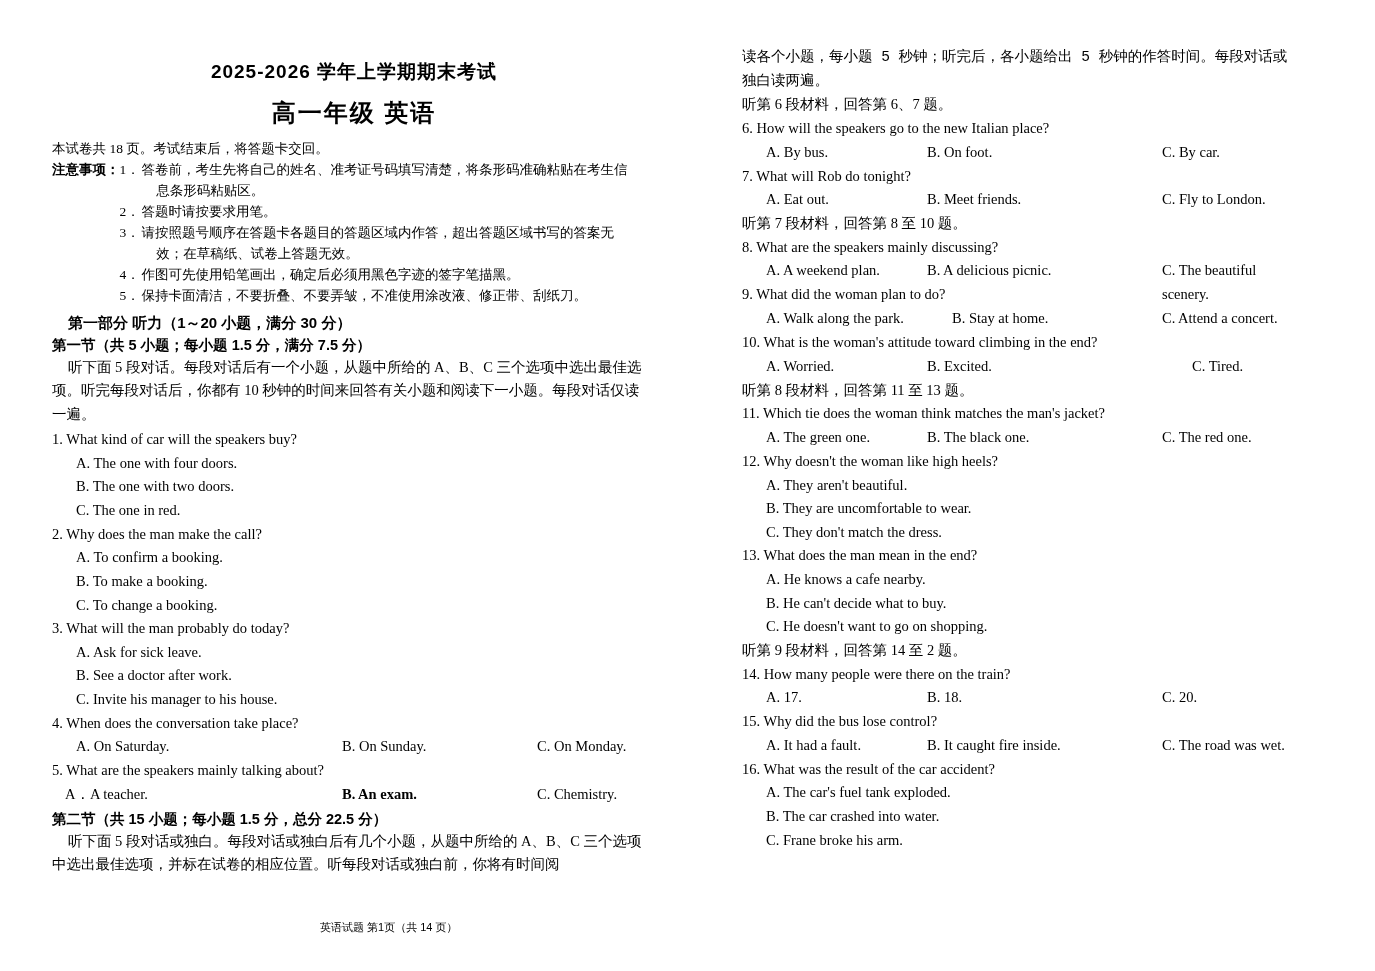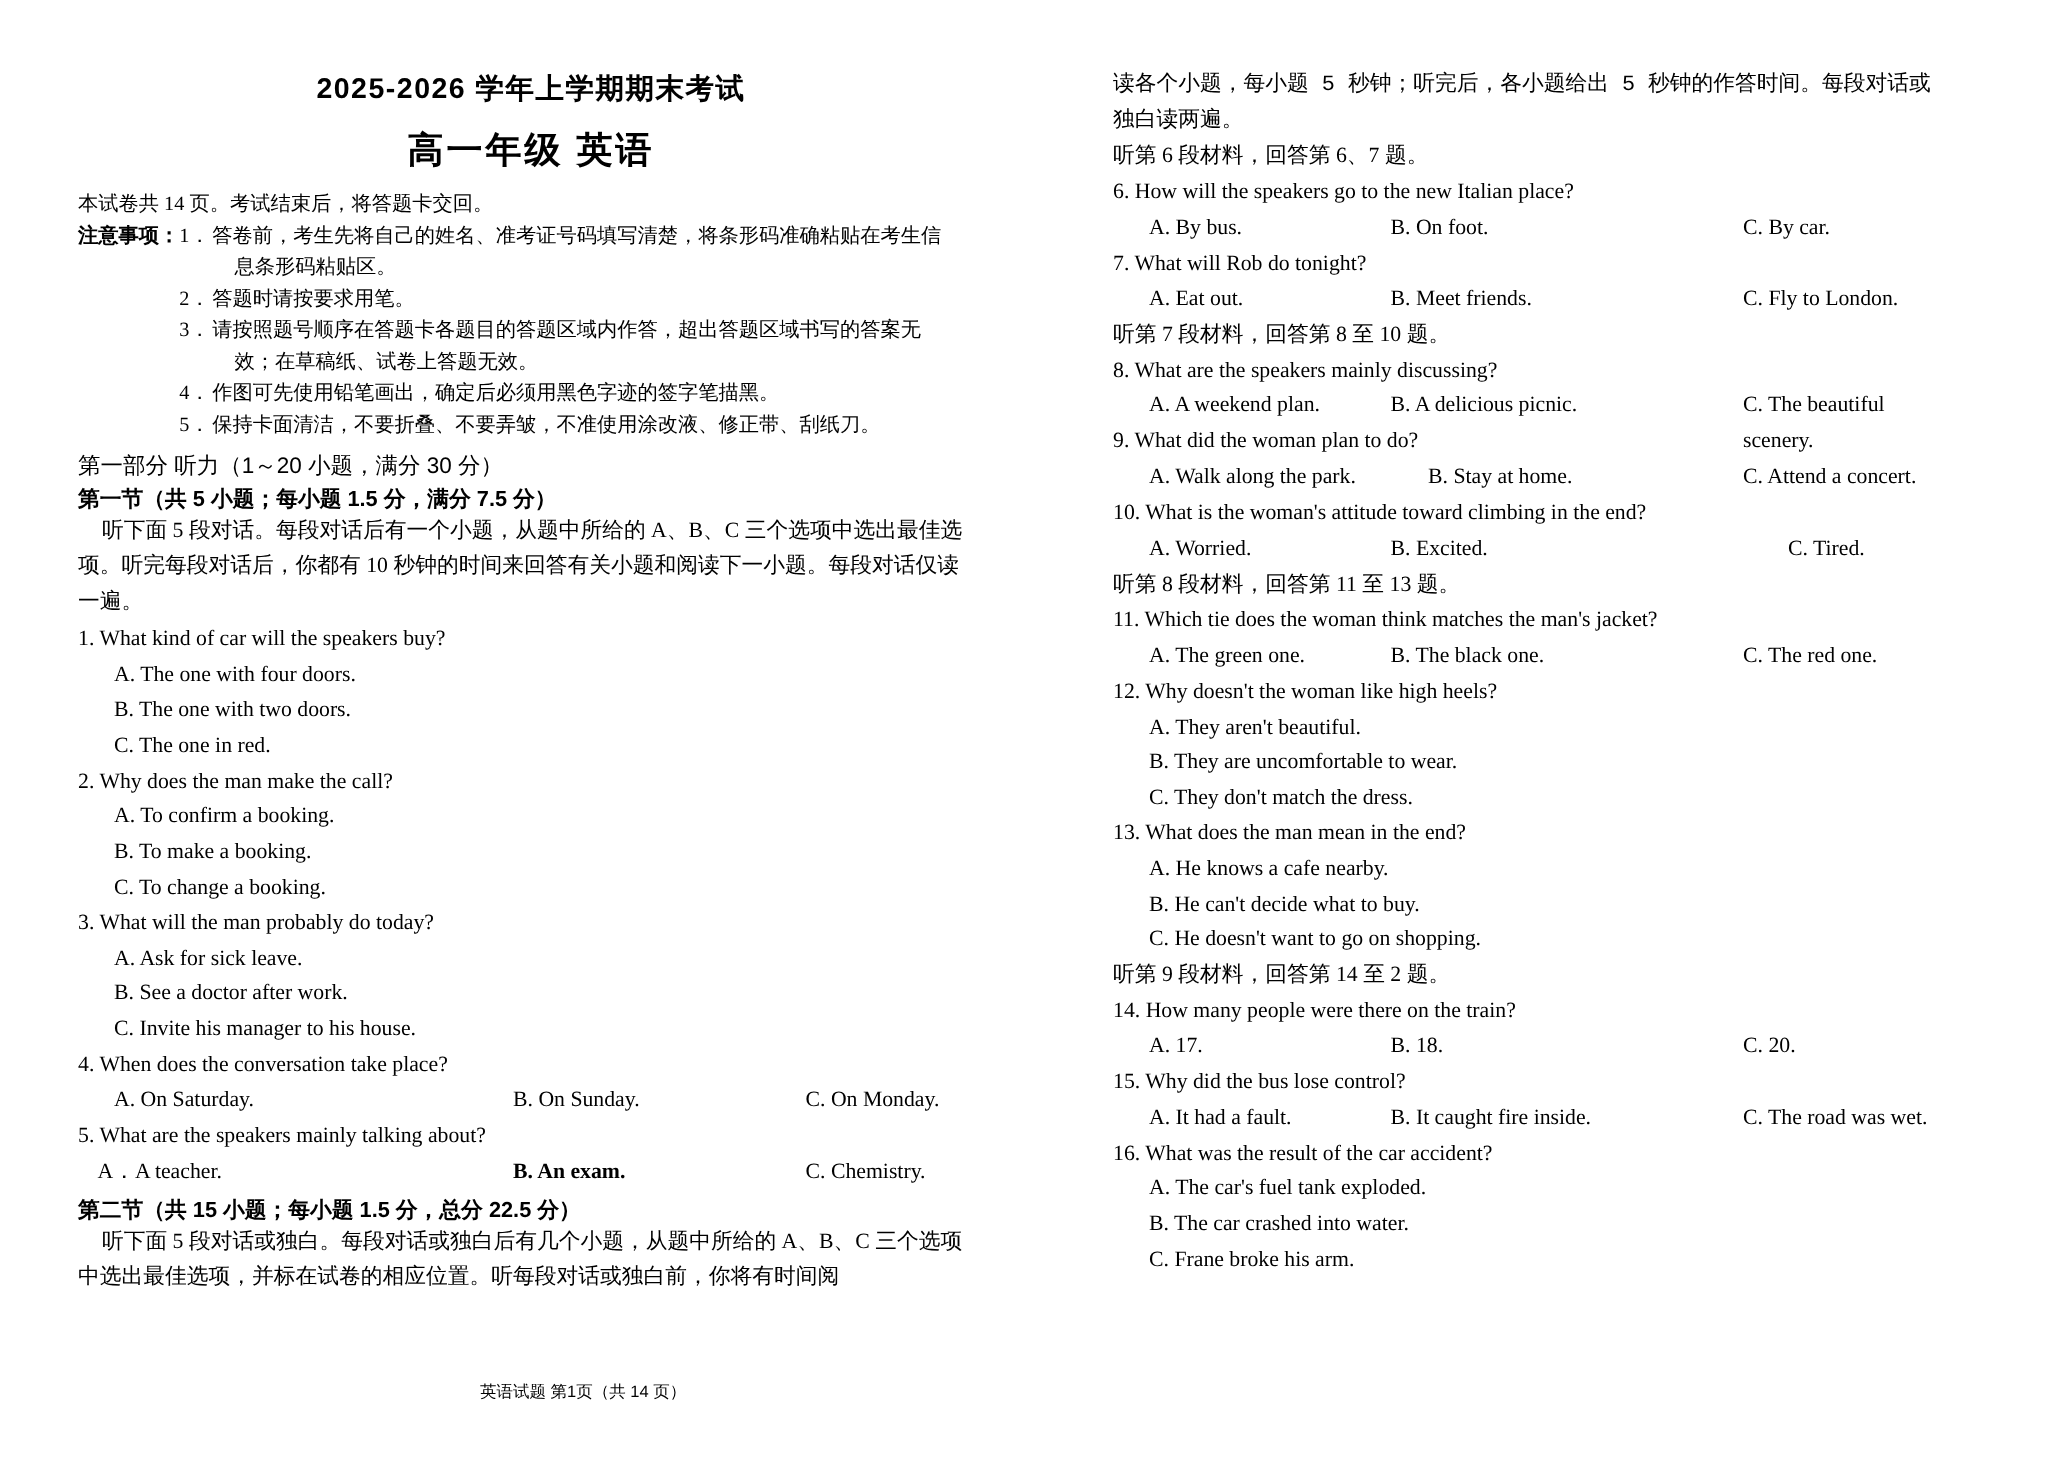--- a/index.html
+++ b/index.html
@@ -29,21 +29,21 @@
   }
   .col-left { padding-right: 22px; }
   .col-right { padding-left: 70px; }
 
   .exam-title {
     text-align: center;
     font-size: 19px;
     font-weight: bold;
     font-family: "Liberation Sans", sans-serif;
     letter-spacing: 1px;
-    margin: 0 0 12px 0;
+    margin: 13px 0 12px 0;
     padding-left: 6px;
   }
   .exam-subtitle {
     text-align: center;
     font-size: 24px;
     font-weight: bold;
     font-family: "Liberation Sans", sans-serif;
     letter-spacing: 2px;
     margin: 0 0 10px 0;
     padding-left: 6px;
@@ -69,25 +69,26 @@
   .notice-item {
     display: flex;
     font-size: 13.5px;
     line-height: 1.55;
   }
   .notice-num { width: 22px; flex: 0 0 22px; }
   .notice-text { flex: 1; }
   .notice-text .indent2 { display: block; text-indent: 1.1em; }
 
   .section-head {
-    font-weight: normal;
+    font-weight: bold;
     font-size: 15px;
     font-family: "Liberation Sans", sans-serif;
     margin-top: 7px;
     margin-bottom: 1px;
+    margin-left: 16px;
   }
   .subsection-head {
     font-weight: bold;
     font-size: 14.5px;
     font-family: "Liberation Sans", sans-serif;
     margin-top: 3px;
     margin-bottom: 1px;
   }
   .para {
     font-size: 14.5px;
@@ -138,21 +139,21 @@
 </style>
 </head>
 <body>
 
 <div class="page">
 
   <div class="col col-left">
 
     <div class="exam-title">2025-2026 学年上学期期末考试</div>
     <div class="exam-subtitle">高一年级  英语</div>
-    <div class="note-line">本试卷共 14 页。考试结束后，将答题卡交回。</div>
+    <div class="note-line">本试卷共 18 页。考试结束后，将答题卡交回。</div>
 
     <div class="notice-block">
       <div class="notice-label">注意事项：</div>
       <div class="notice-items">
         <div class="notice-item">
           <span class="notice-num">1．</span>
           <span class="notice-text"><span>答卷前，考生先将自己的姓名、准考证号码填写清楚，将条形码准确粘贴在考生信</span><span class="indent2">息条形码粘贴区。</span></span>
         </div>
         <div class="notice-item">
           <span class="notice-num">2．</span>

